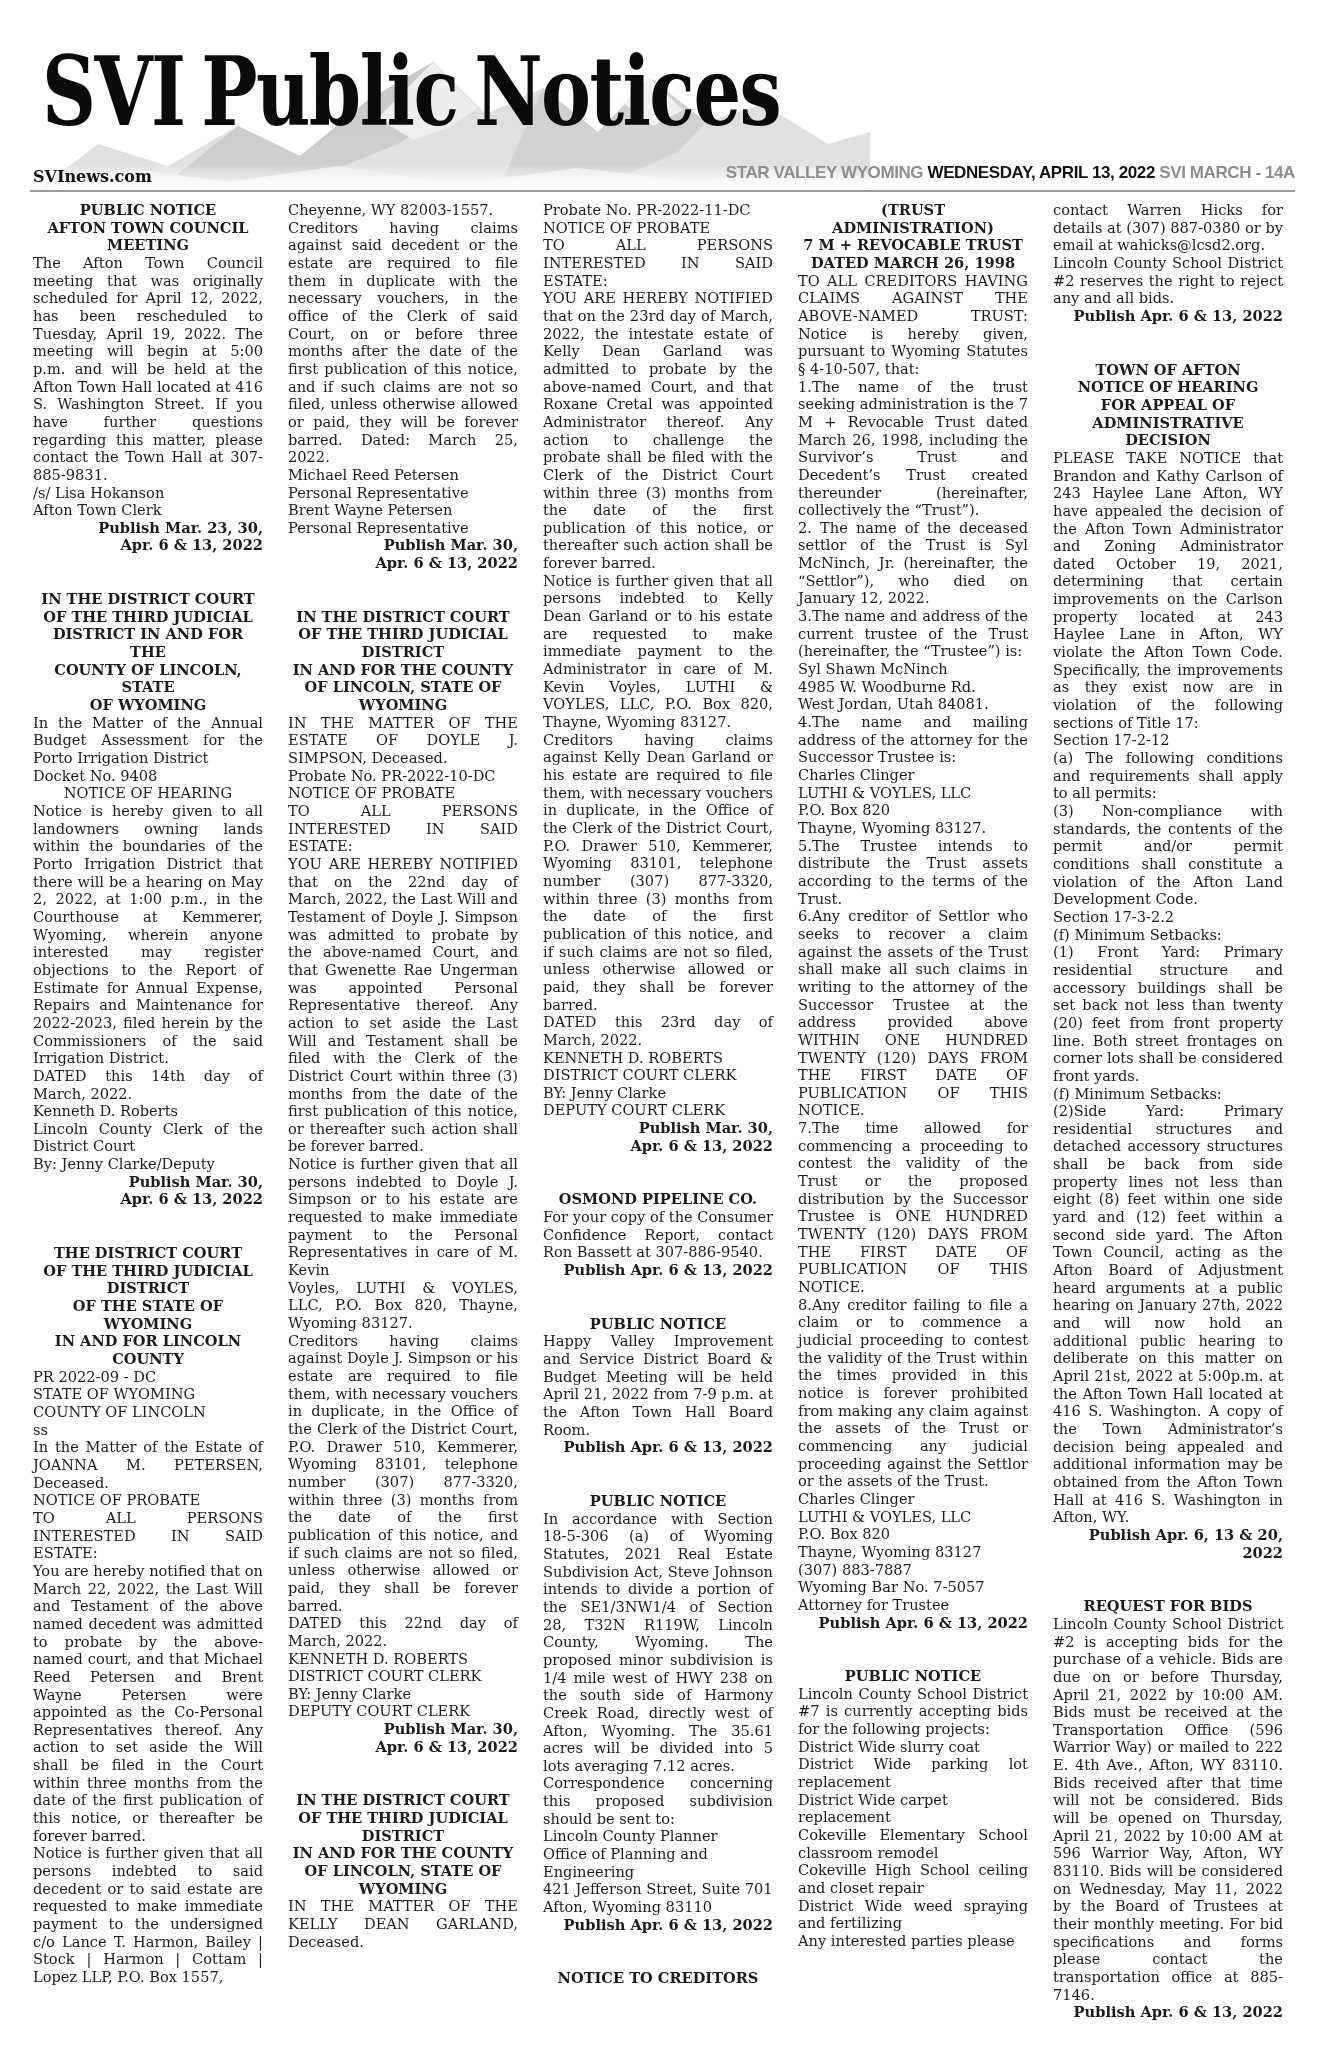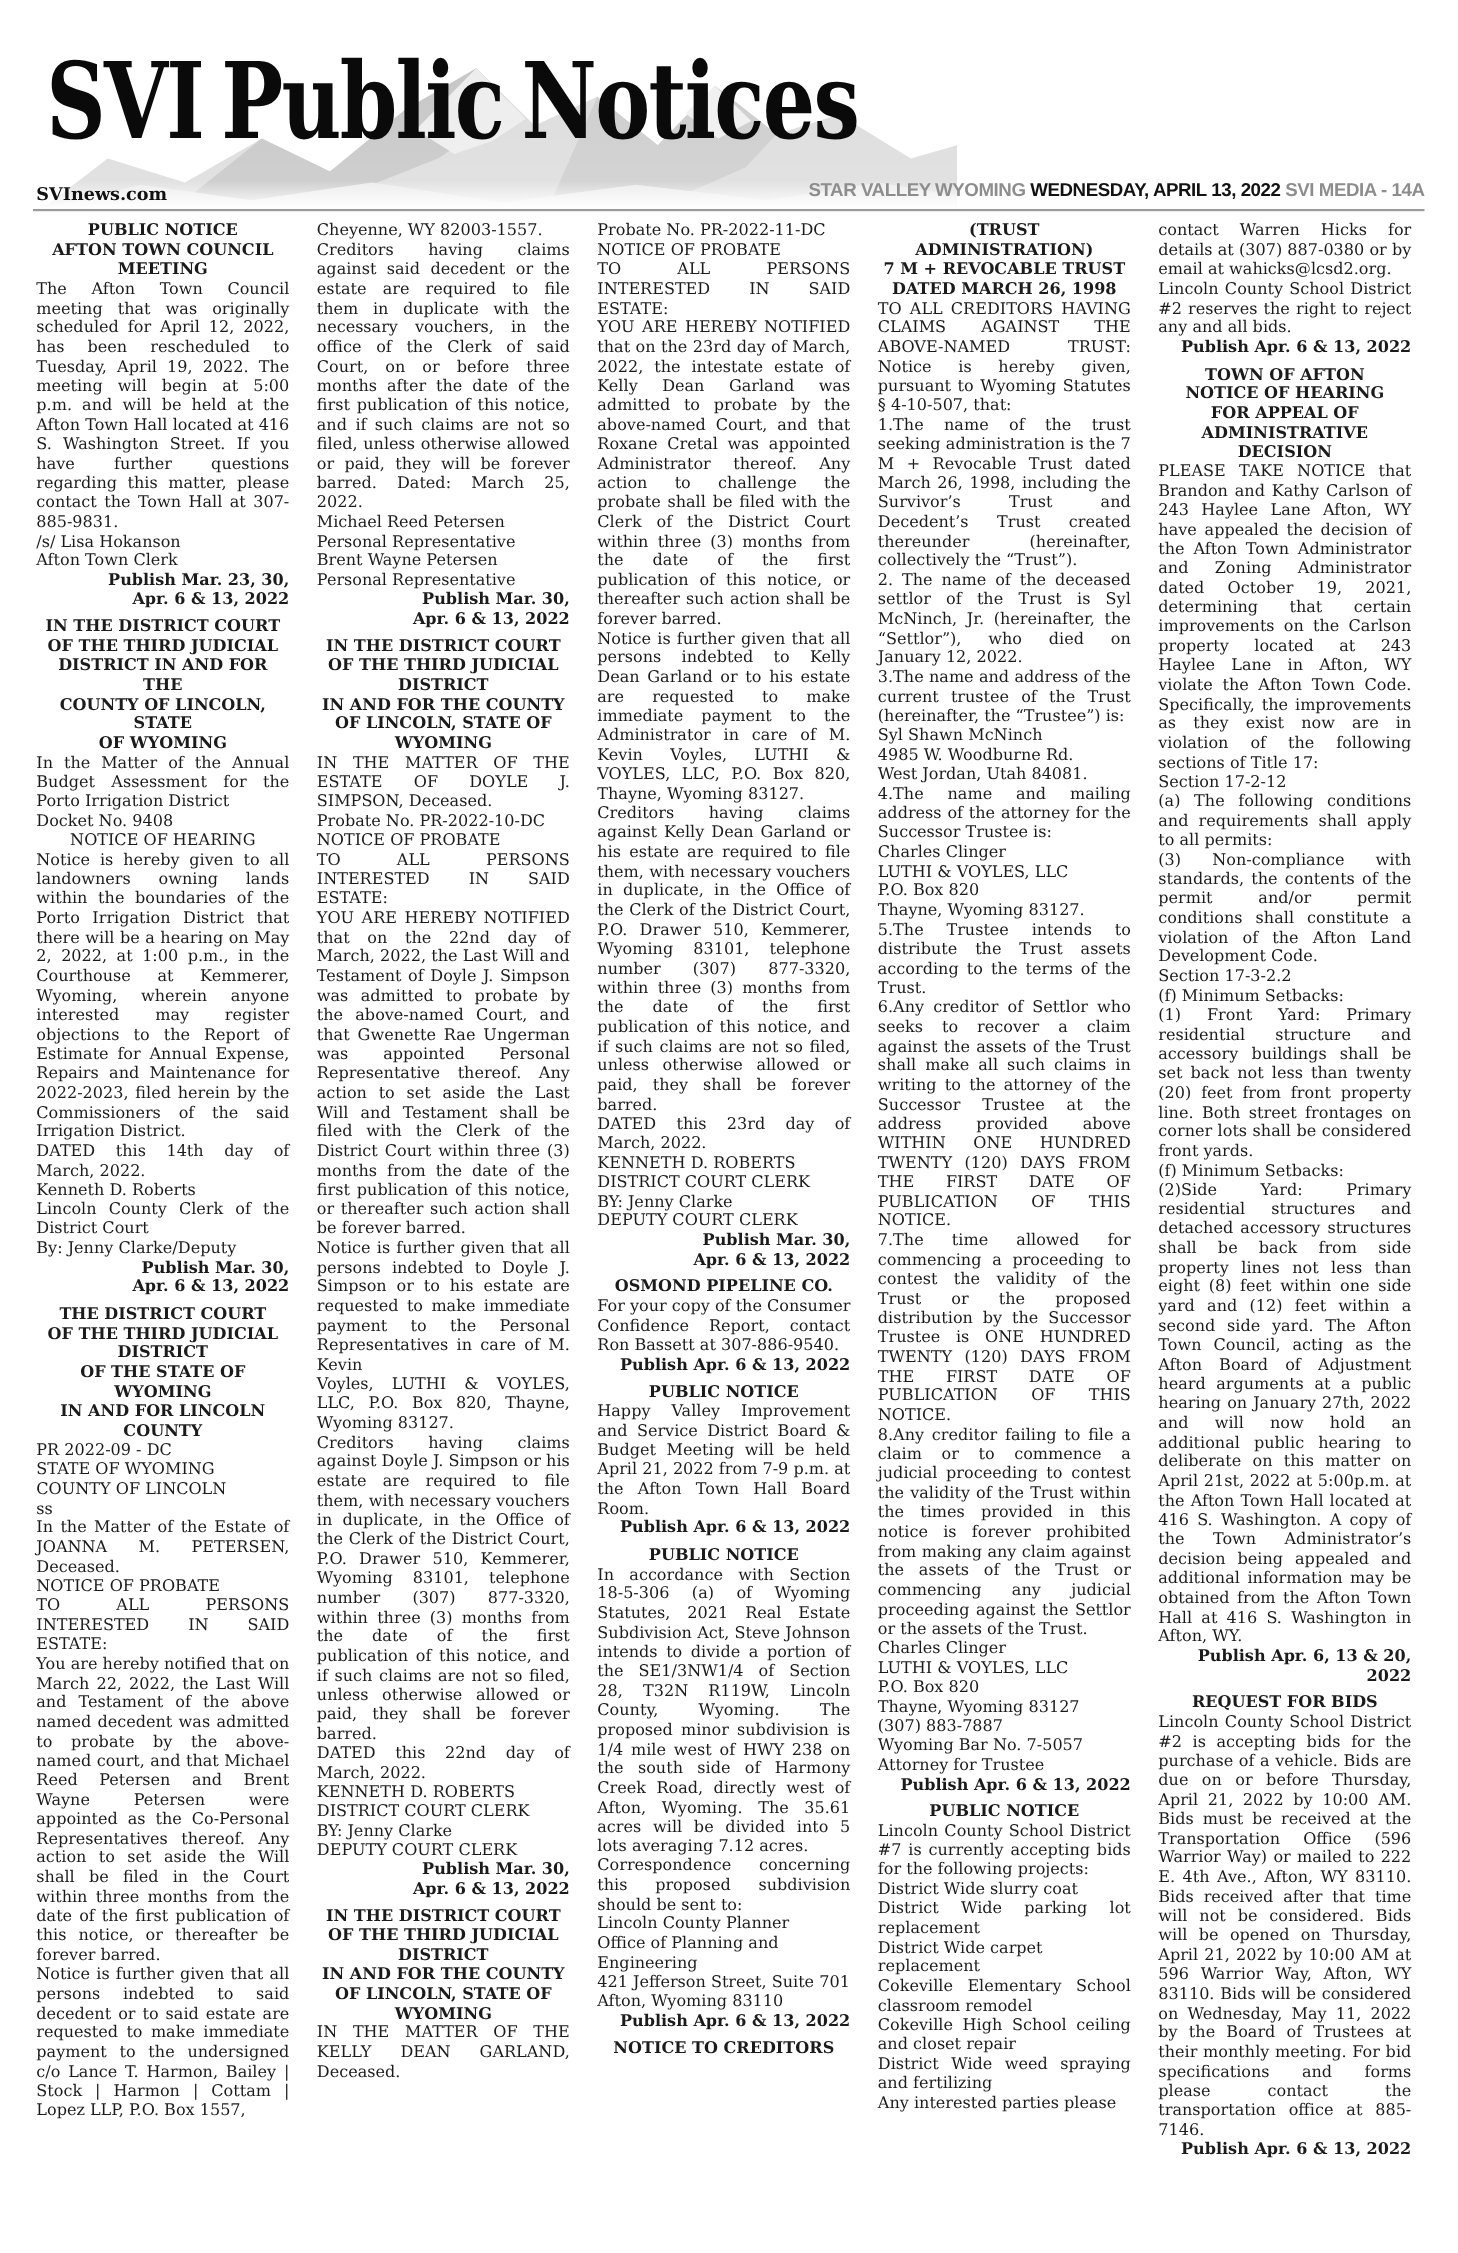--- a/index.html
+++ b/index.html
@@ -21,21 +21,21 @@
       font-family:"Liberation Sans",sans-serif;font-size:17px;font-weight:bold;
       letter-spacing:-0.4px;white-space:nowrap;}
   .header-right .muted{color:#8d8d8d;}
   .header-right .strong{color:#121212;}
   .rule{border:none;border-top:2px solid #9b9b9b;margin:0 30px;}
 
   
   .columns{display:flex;gap:25px;padding:9px 33px 0 33px;align-items:flex-start;}
   .col{flex:0 0 230px;width:230px;font-size:14.6px;line-height:1.21;
       text-align:justify;color:#1b1b1b;}
-  .notice{margin-top:7px;}
+  .notice{margin-top:36px;}
   .col .notice:first-child{margin-top:0;}
   .blk{margin:0;padding:0;}
   .h{font-weight:bold;text-align:center;white-space:pre-line;}
   .c{text-align:center;}
   .l{white-space:pre-line;text-align:left;}
   .p{text-align:justify;}
   .pub{font-weight:bold;text-align:right;white-space:pre-line;}
 </style>
 </head>
 <body>
@@ -53,21 +53,21 @@
     <polygon points="120,142 200,78 262,108 330,52 395,14 430,50 400,70 360,96 300,120 230,132" fill="#c6c6c6"></polygon>
     <polygon points="460,142 505,40 560,84 612,30 668,74 640,104 590,126 520,136" fill="#cccccc"></polygon>
     <polygon points="340,70 395,14 440,60 410,80 375,92" fill="#ededed"></polygon>
     <polygon points="585,55 612,30 645,62 615,78" fill="#f0f0f0"></polygon>
     <polygon points="0,142 90,120 190,134 300,118 420,136 540,120 660,134 760,118 832,130 832,142" fill="#e9e9e9"></polygon>
     <rect x="0" y="0" width="832" height="142" fill="url(#fade)"></rect>
   </svg>
   <h1 class="masthead-title">SVI Public Notices</h1>
   <p class="site-name">SVInews.com</p>
   <div class="header-right">
-    <span class="muted">STAR VALLEY WYOMING </span><span class="strong">WEDNESDAY, APRIL 13, 2022</span><span class="muted"> SVI MEDIA - 14A</span>
+    <span class="muted">STAR VALLEY WYOMING </span><span class="strong">WEDNESDAY, APRIL 13, 2022</span><span class="muted"> SVI MARCH - 14A</span>
   </div>
 </header>
 
 <hr class="rule">
 
 <main id="columns" class="columns">
     <div class="col">
       <section class="notice">
         <p class="blk h">PUBLIC NOTICE
 AFTON TOWN COUNCIL

